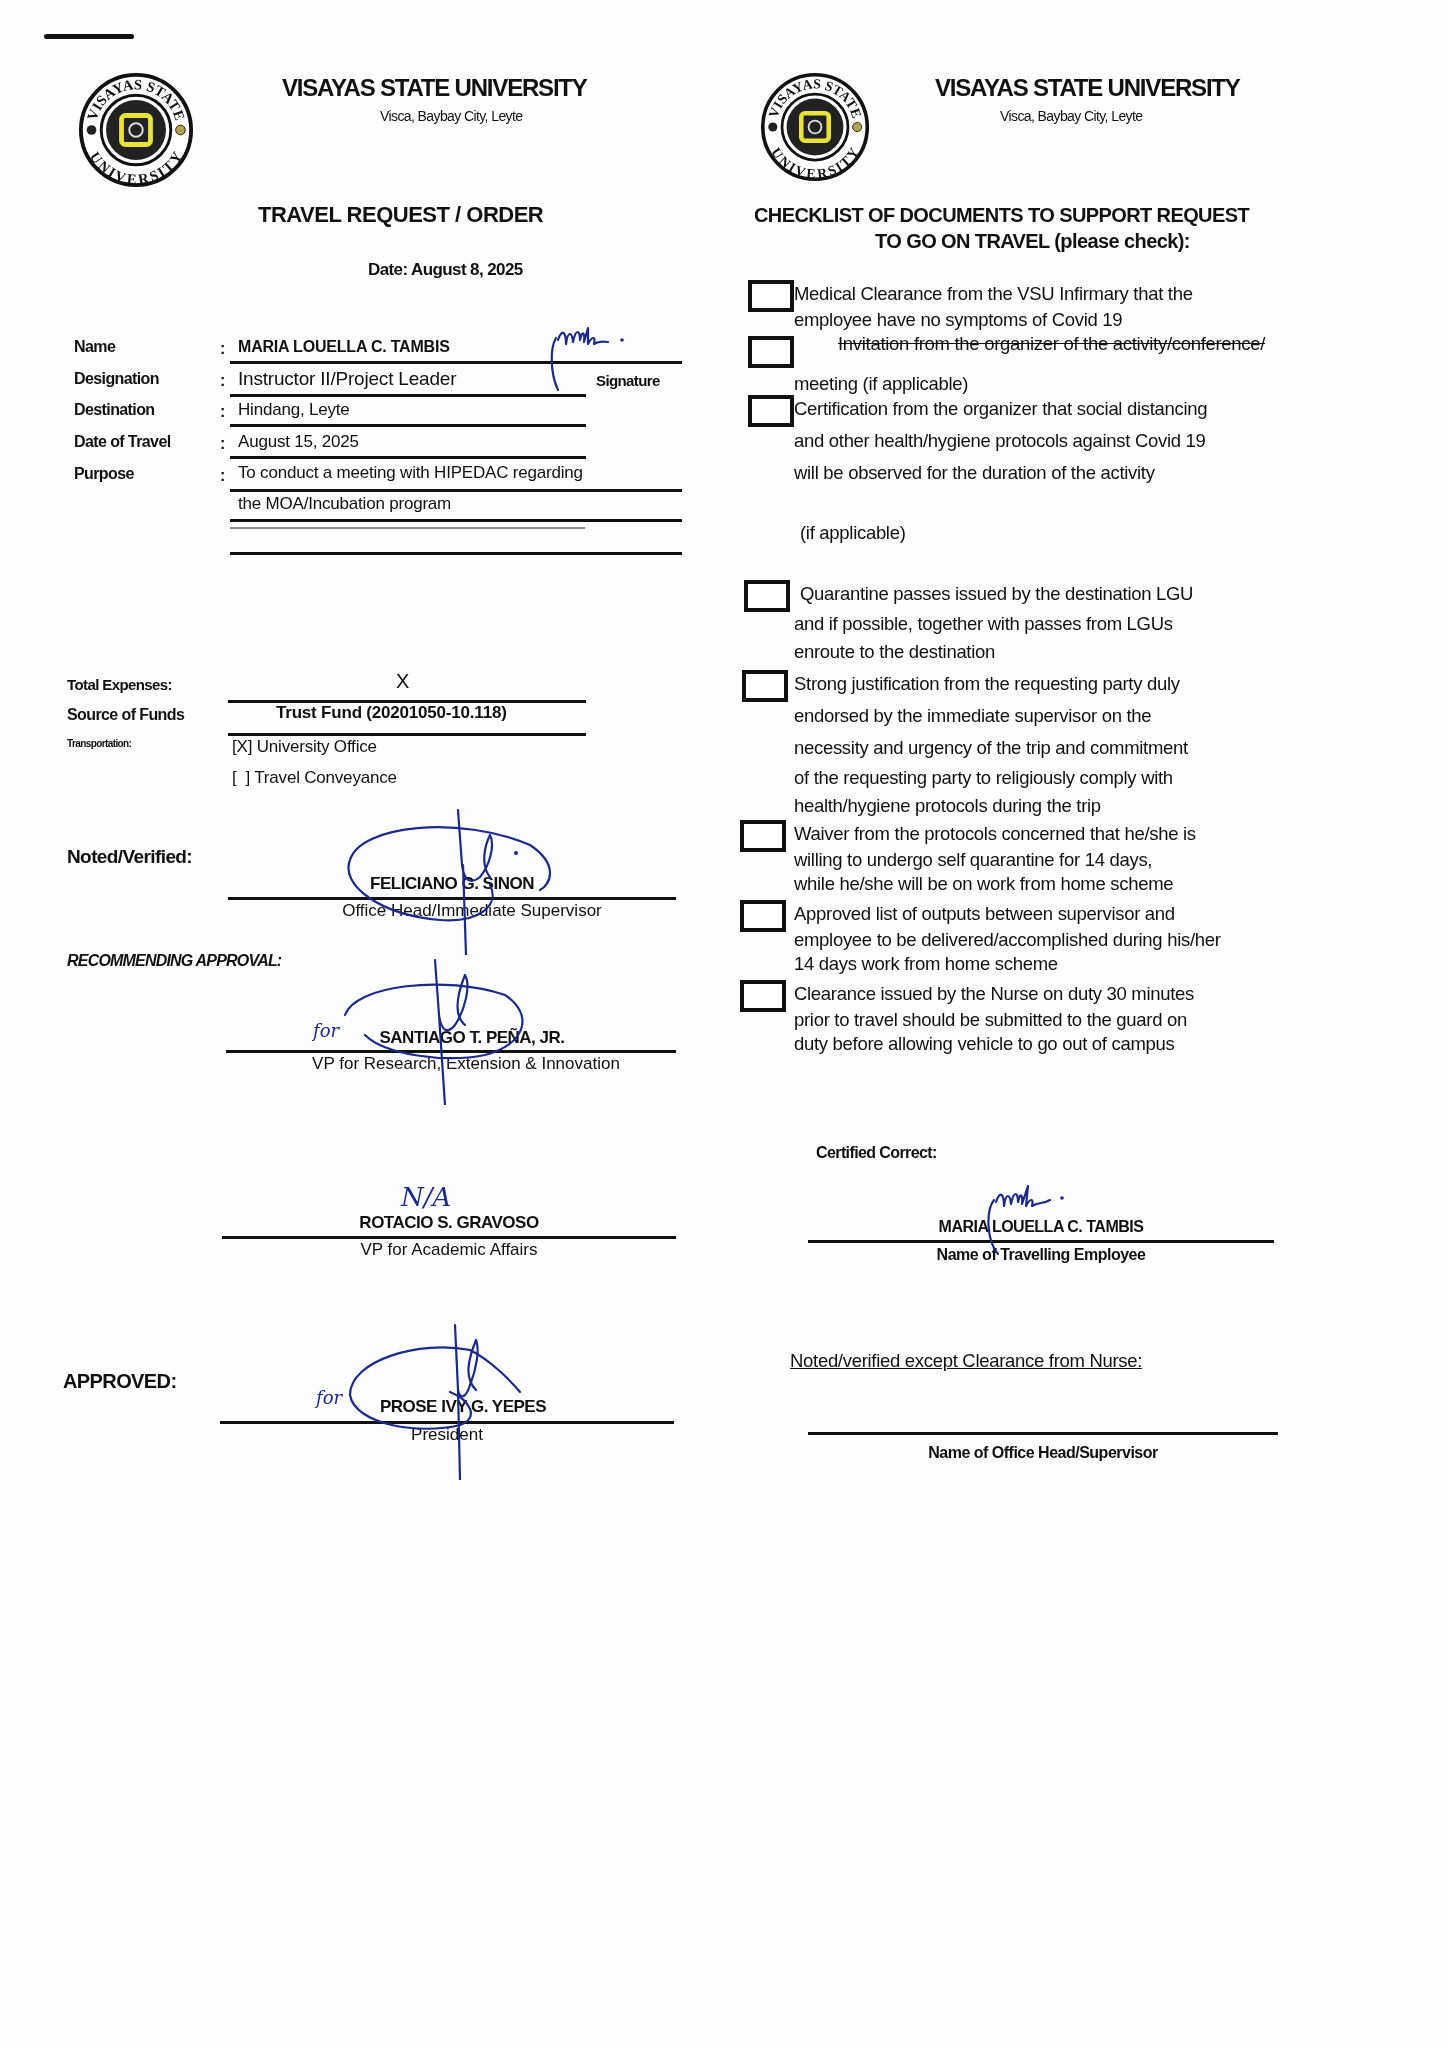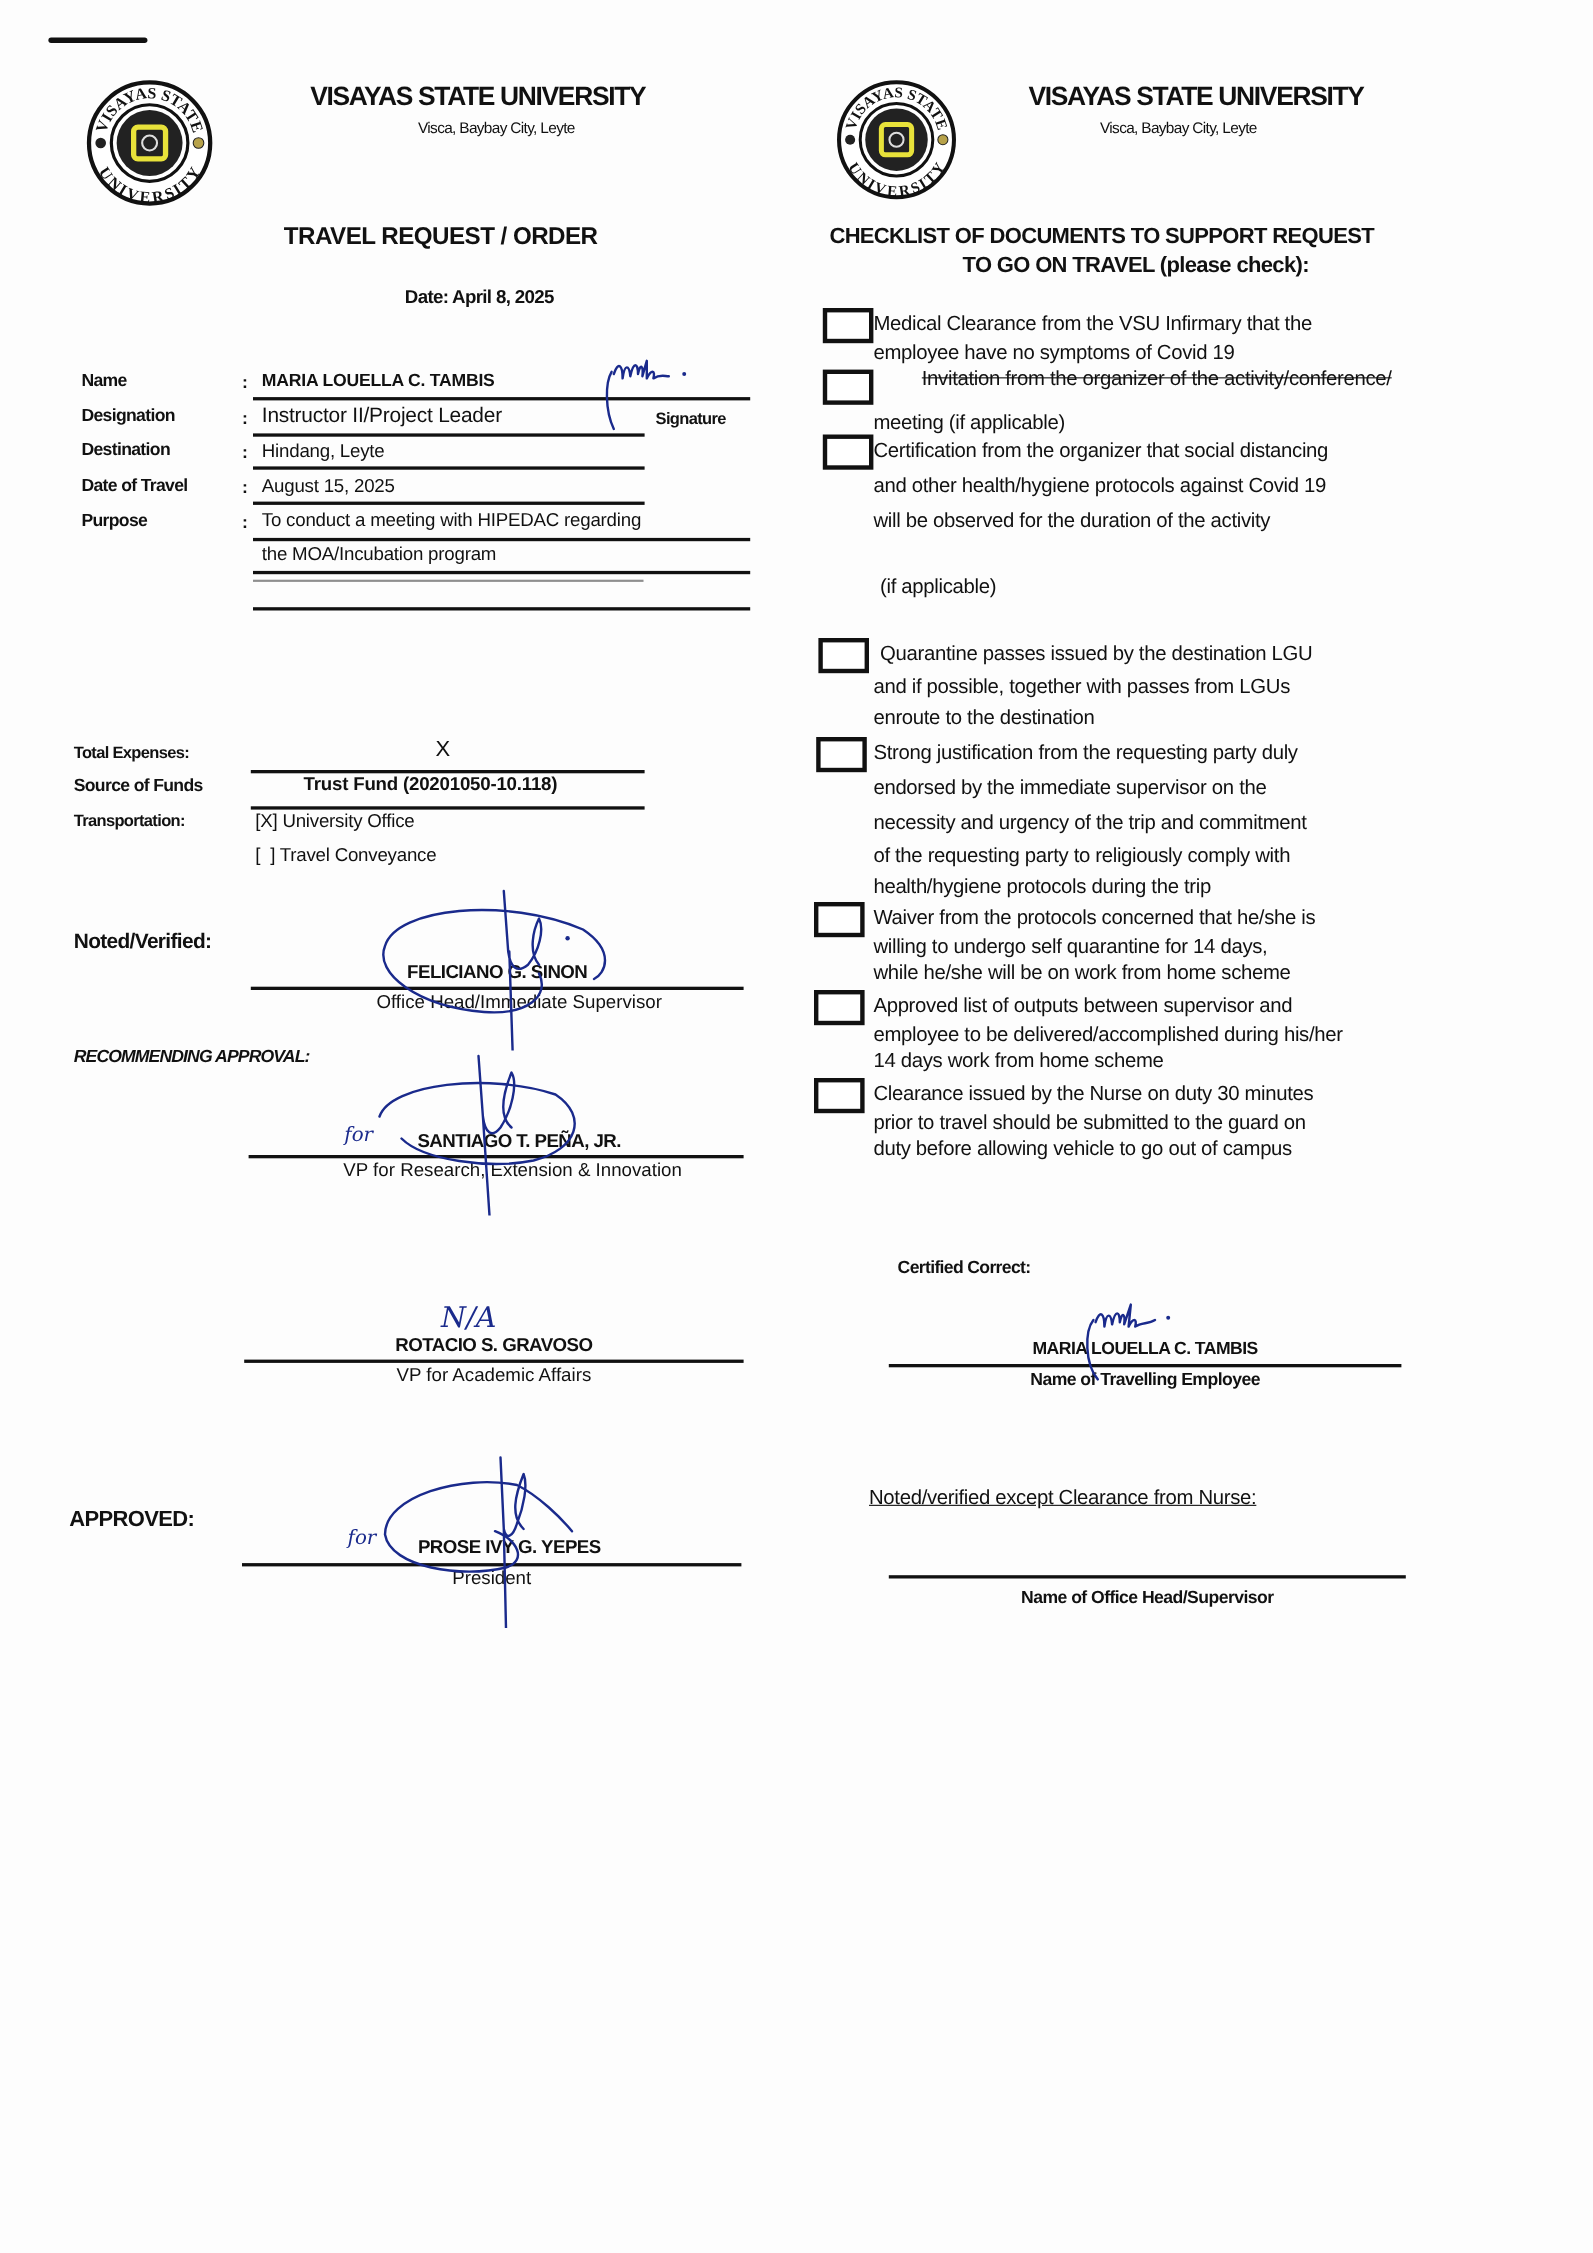--- a/index.html
+++ b/index.html
@@ -48,21 +48,21 @@
     <path id="arcTopL" d="M 18 60 A 42 42 0 0 1 102 60"></path>
     <path id="arcBotL" d="M 18 62 A 42 42 0 0 0 102 62"></path>
   </defs>
   <text font-size="15" font-weight="700" fill="#111" font-family="Liberation Serif, serif"><textPath href="#arcTopL" startOffset="50%" text-anchor="middle">VISAYAS STATE</textPath></text>
   <text font-size="15" font-weight="700" fill="#111" font-family="Liberation Serif, serif" dy="12"><textPath href="#arcBotL" startOffset="50%" text-anchor="middle">UNIVERSITY</textPath></text>
 </svg>
 
 <div class="abs uni-name" style="left:282px;top:74px;">VISAYAS STATE UNIVERSITY</div>
 <div class="abs uni-addr" style="left:380px;top:108px;">Visca, Baybay City, Leyte</div>
 <div class="abs form-title" style="left:258px;top:178px;">TRAVEL REQUEST / ORDER</div>
-<div class="abs lbl" style="left:368px;top:260px;font-size:17px;">Date: April 8, 2025</div>
+<div class="abs lbl" style="left:368px;top:260px;font-size:17px;">Date: August 8, 2025</div>
 
 <div class="abs lbl" style="left:74px;top:338px;">Name</div>
 <div class="abs colon" style="left:220px;top:340px;">:</div>
 <div class="abs val bold narrow" style="left:238px;top:338px;font-size:16px;">MARIA LOUELLA C. TAMBIS</div>
 <div class="abs uline" style="left:230px;top:361px;width:452px;"></div>
 
 <div class="abs lbl" style="left:74px;top:370px;">Designation</div>
 <div class="abs colon" style="left:220px;top:372px;">:</div>
 <div class="abs val" style="left:238px;top:368px;font-size:19px;">Instructor II/Project Leader</div>
 <div class="abs uline" style="left:230px;top:394px;width:356px;"></div>
@@ -93,21 +93,21 @@
 </svg>
 
 <div class="abs lbl" style="left:67px;top:676px;font-size:15px;">Total Expenses:</div>
 <div class="abs val" style="left:396px;top:670px;font-size:20px;">X</div>
 <div class="abs uline" style="left:228px;top:700px;width:358px;"></div>
 
 <div class="abs lbl" style="left:67px;top:706px;font-size:16px;">Source of Funds</div>
 <div class="abs val bold narrow" style="left:276px;top:703px;">Trust Fund (20201050-10.118)</div>
 <div class="abs uline" style="left:228px;top:733px;width:358px;"></div>
 
-<div class="abs lbl" style="left:67px;top:738px;font-size:15px;">Transportation:</div>
+<div class="abs lbl" style="left:67px;top:738px;font-size:10px;">Transportation:</div>
 <div class="abs val" style="left:232px;top:737px;">
   <span>[X]</span>
   <span>University Office</span>
 </div>
 <div class="abs val" style="left:232px;top:768px;">
   <span style="white-space:pre;">[  ]</span>
   <span>Travel Conveyance</span>
 </div>
 
 <div class="abs lbl" style="left:67px;top:846px;font-size:19px;">Noted/Verified:</div>

